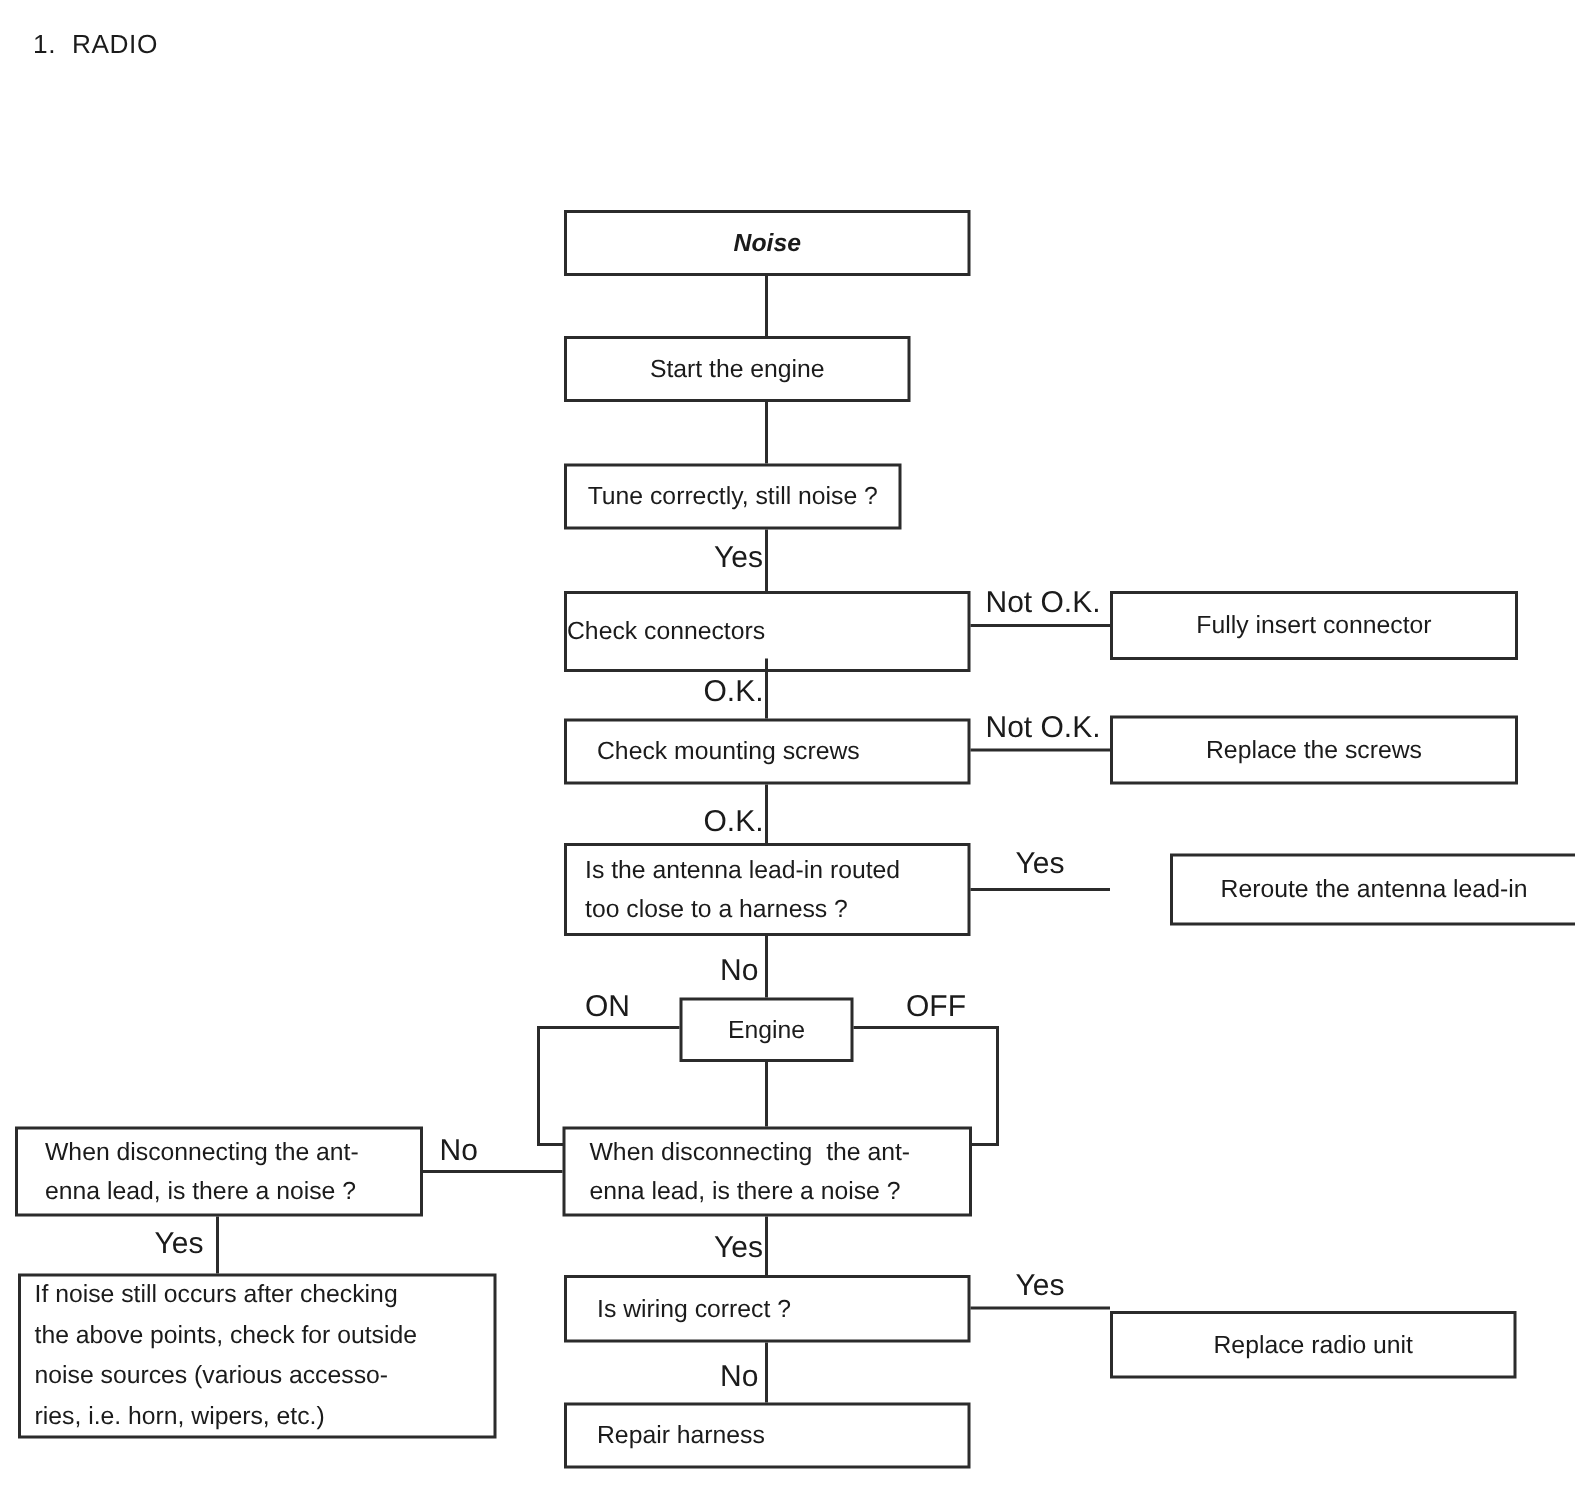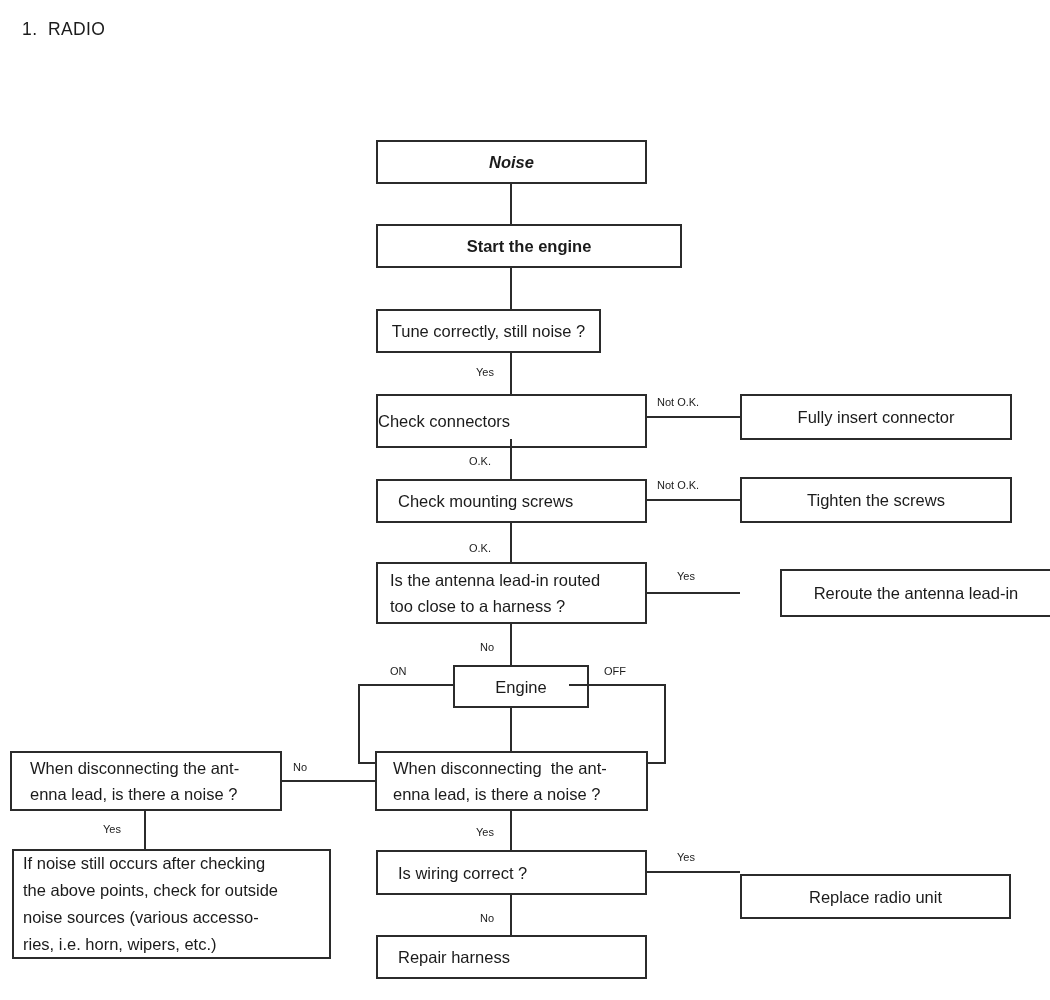--- a/index.html
+++ b/index.html
@@ -12,36 +12,36 @@
     white-space:pre-wrap;color:#1b1b1b;
   }
   .node{
     position:absolute;box-sizing:border-box;border:2px solid #2b2b2b;background:#ffffff;
     display:flex;align-items:center;font-size:16.5px;line-height:26px;color:#1b1b1b;
     white-space:pre-wrap;
   }
   .node.center{justify-content:center;text-align:center;}
   .node.left{justify-content:flex-start;}
   .node.bold{font-weight:700;font-style:italic;}
-  .lbl{position:absolute;font-size:11px;line-height:19px;color:#1b1b1b;white-space:nowrap;}
+  .lbl{position:absolute;font-size:20px;line-height:19px;color:#1b1b1b;white-space:nowrap;}
   .hline,.vline{position:absolute;background:#2b2b2b;}
   .hline{height:2px;}
   .vline{width:2px;}
 
   
   #n-noise{left:376px;top:140px;width:271px;height:44px;}
-  #n-start{left:376px;top:224px;width:306px;height:44px;font-weight:bold;}
+  #n-start{left:376px;top:224px;width:231px;height:44px;}
   #n-tune{left:376px;top:309px;width:225px;height:44px;}
   #n-connectors{left:376px;top:394px;width:271px;height:54px;}
   #n-fully{left:740px;top:394px;width:272px;height:46px;}
   #n-screws{left:376px;top:479px;width:271px;height:44px;padding-left:20px;}
   #n-tighten{left:740px;top:477px;width:272px;height:46px;}
   #n-antenna{left:376px;top:562px;width:271px;height:62px;padding-left:12px;}
   #n-reroute{left:740px;top:569px;width:272px;height:48px;margin-left:40px;}
-  #n-engine{left:453px;top:665px;width:136px;height:43px;}
+  #n-engine{left:453px;top:665px;width:116px;height:43px;}
   #n-disc-left{left:10px;top:751px;width:272px;height:60px;padding-left:18px;}
   #n-disc-center{left:375px;top:751px;width:273px;height:60px;padding-left:16px;}
   #n-outside{left:12px;top:849px;width:319px;height:110px;padding-left:9px;line-height:27px;}
   #n-wiring{left:376px;top:850px;width:271px;height:45px;padding-left:20px;}
   #n-replace{left:740px;top:874px;width:271px;height:45px;}
   #n-repair{left:376px;top:935px;width:271px;height:44px;padding-left:20px;}
 
   
   #v1{left:510px;top:184px;height:40px;}
   #v2{left:510px;top:268px;height:41px;}
@@ -95,21 +95,21 @@
   <div class="node left" id="n-screws">Check mounting screws</div>
   <div class="node left" id="n-antenna">Is the antenna lead-in routed
 too close to a harness ?</div>
   <div class="node center" id="n-engine">Engine</div>
   <div class="node left" id="n-disc-center">When disconnecting  the ant-
 enna lead, is there a noise ?</div>
   <div class="node left" id="n-wiring">Is wiring correct ?</div>
   <div class="node left" id="n-repair">Repair harness</div>
 
   <div class="node center" id="n-fully">Fully insert connector</div>
-  <div class="node center" id="n-tighten">Tighten the screws</div>
+  <div class="node center" id="n-tighten">Replace the screws</div>
   <div class="node center" id="n-reroute">Reroute the antenna lead-in</div>
   <div class="node center" id="n-replace">Replace radio unit</div>
 
   <div class="node left" id="n-disc-left">When disconnecting the ant-
 enna lead, is there a noise ?</div>
   <div class="node left" id="n-outside">If noise still occurs after checking
 the above points, check for outside
 noise sources (various accesso-
 ries, i.e. horn, wipers, etc.)</div>
 

